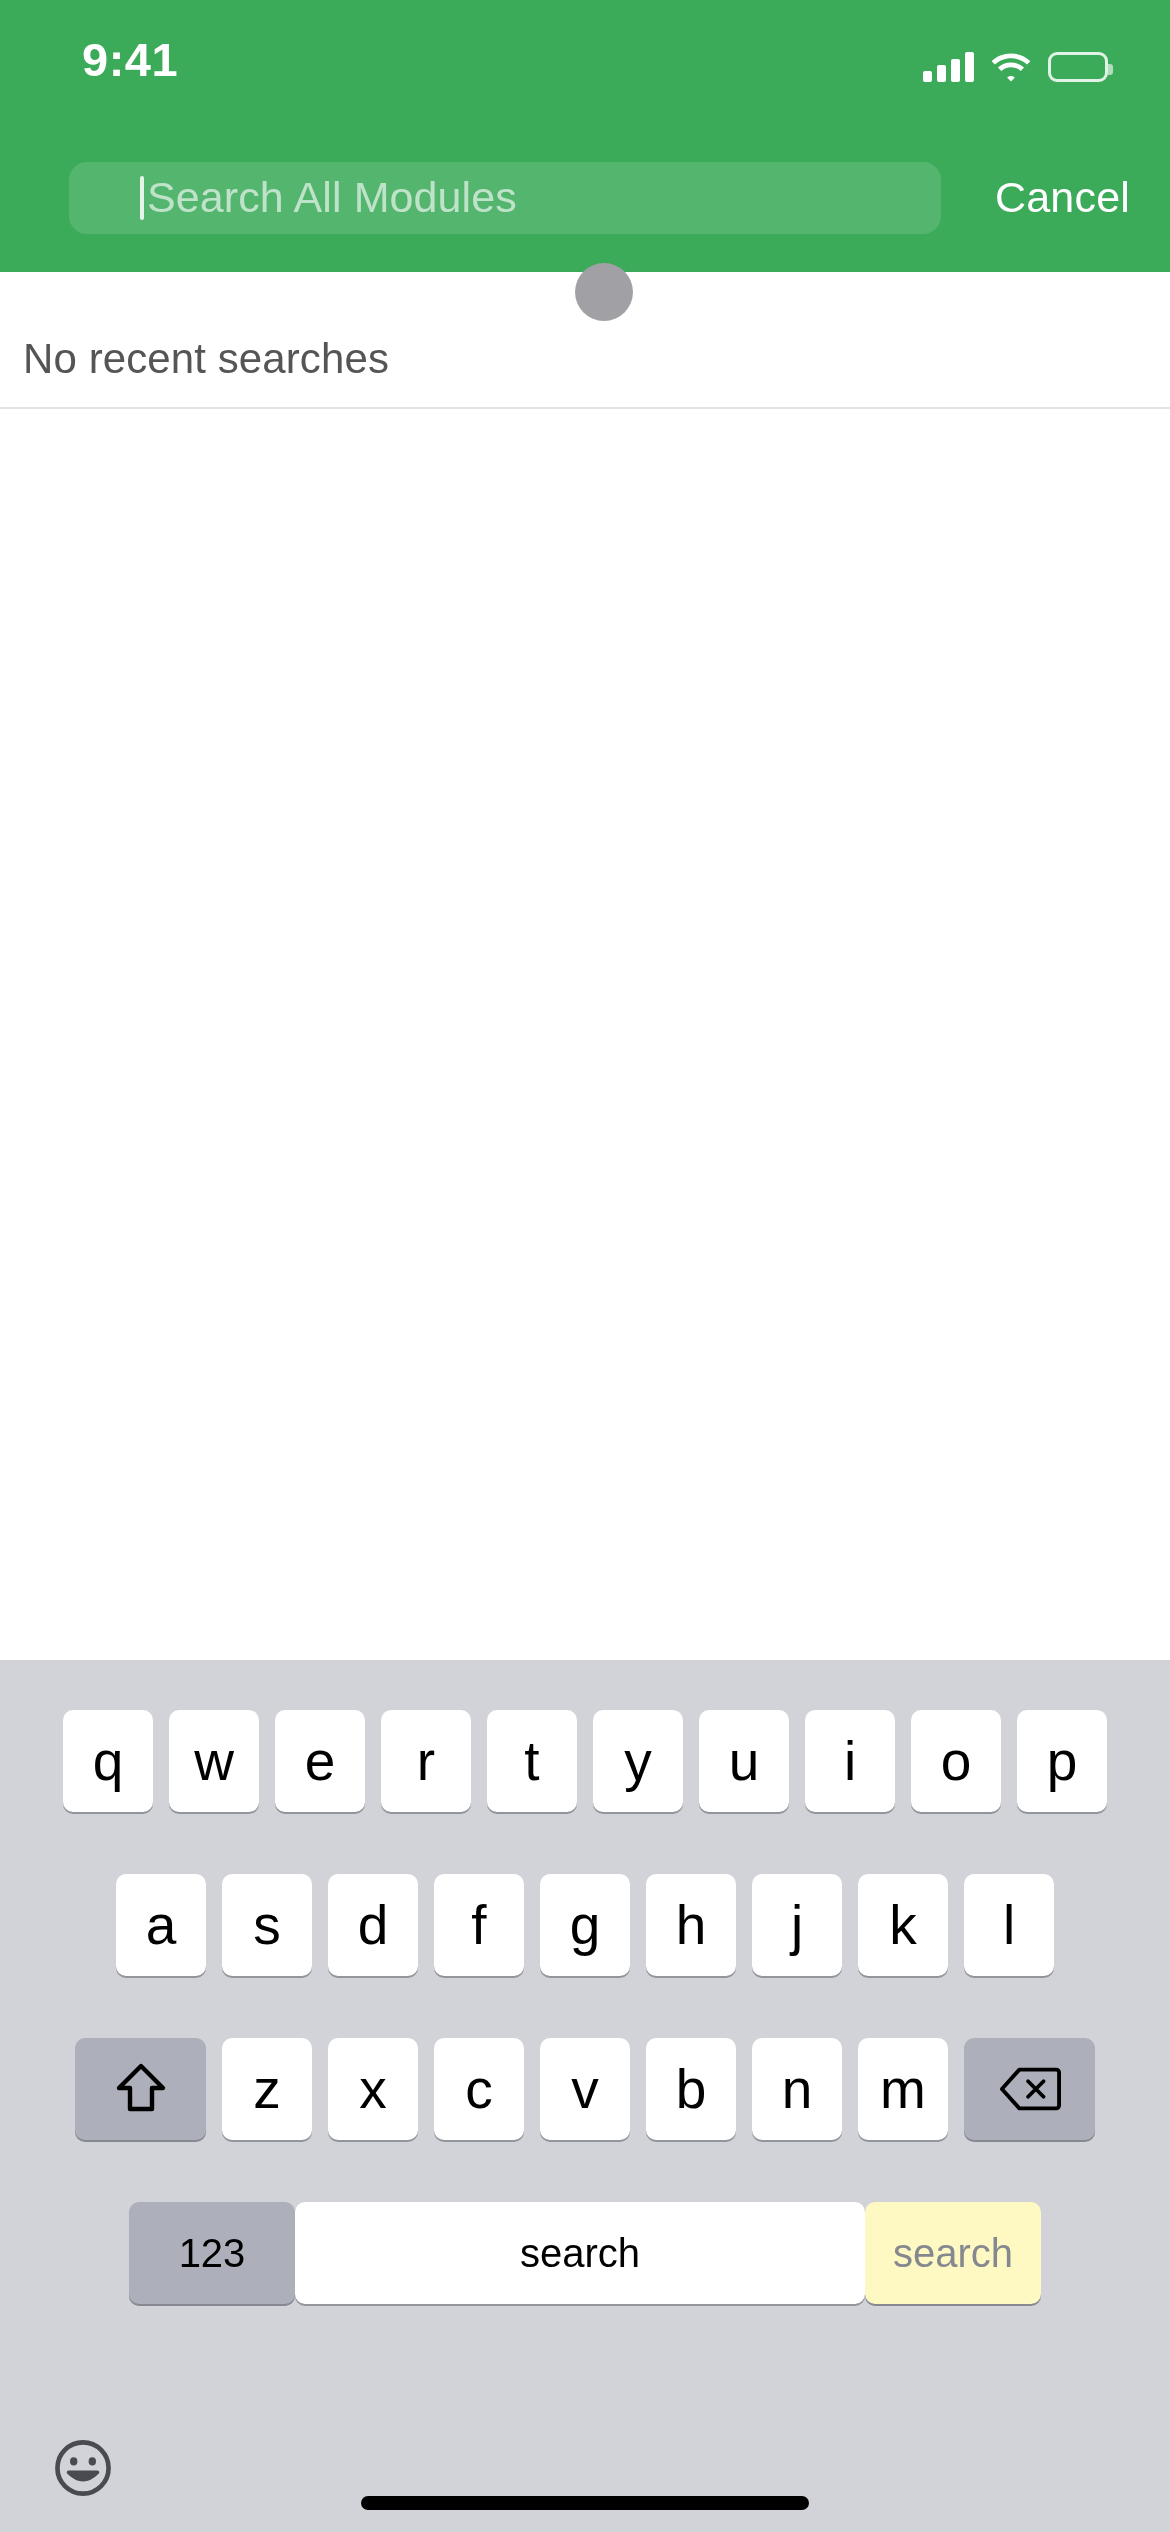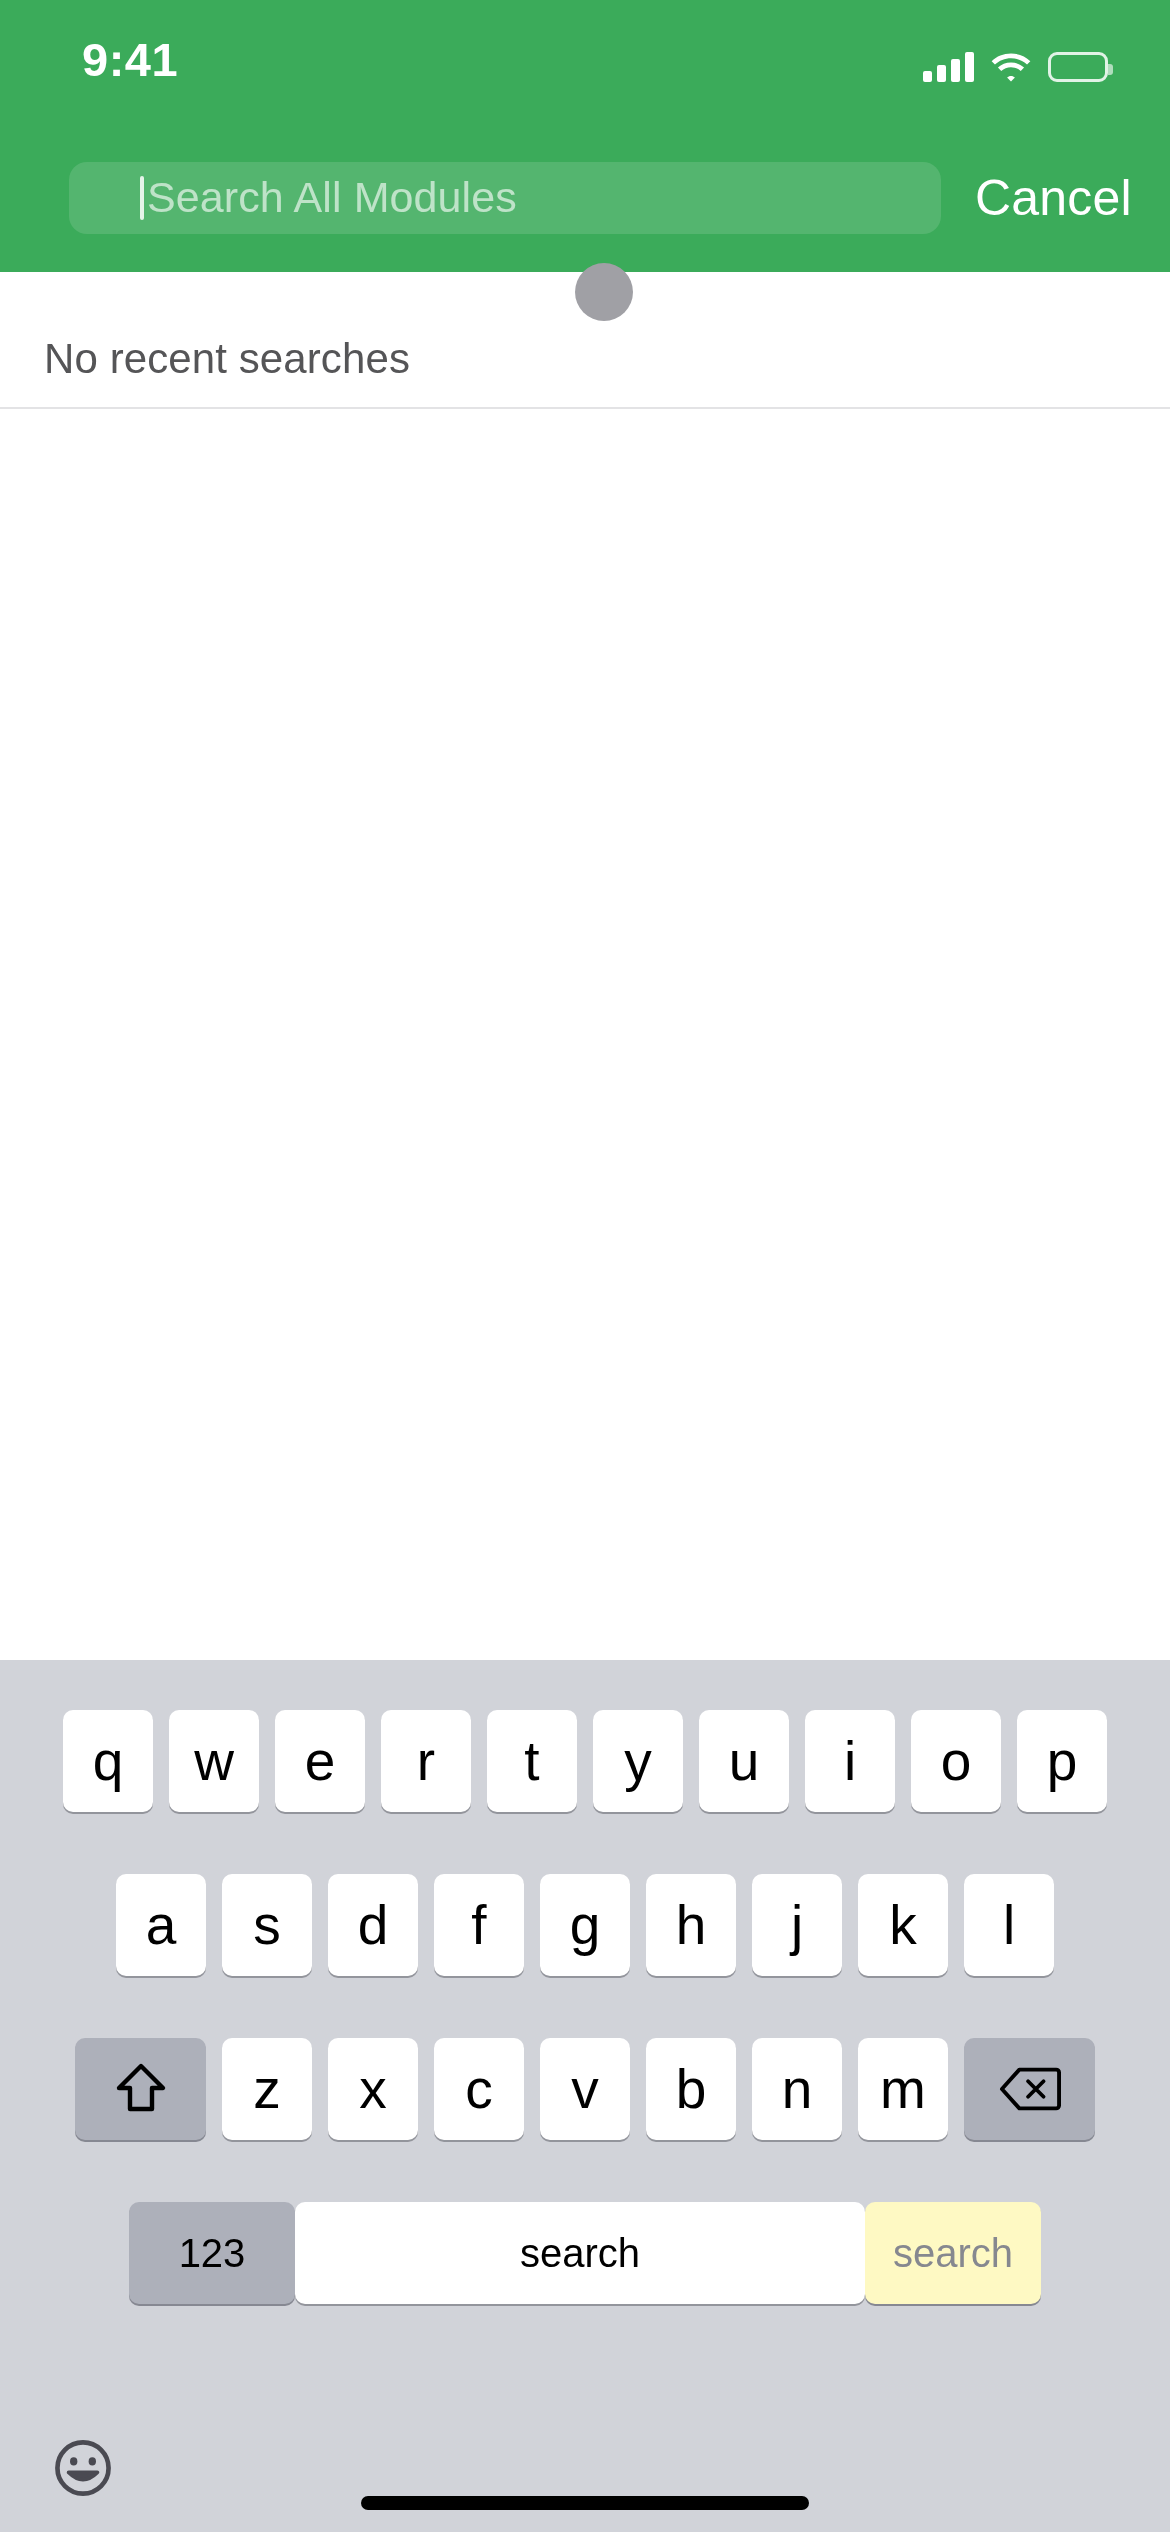--- a/index.html
+++ b/index.html
@@ -121,42 +121,42 @@
     border-radius: 2px;
   }
   .search-placeholder {
     margin-left: 78px;
     font-size: 43px;
     color: rgba(255,255,255,0.62);
     letter-spacing: 0.1px;
     white-space: nowrap;
   }
   .cancel-btn {
-    margin-left: 34px;
-    font-size: 50px;
+    margin-left: 54px;
+    font-size: 43px;
     color: #ffffff;
     letter-spacing: 0.2px;
     white-space: nowrap;
     background: none;
     border: none;
     font-family: "Liberation Sans", sans-serif;
     cursor: pointer;
   }
 
   
   .content {
     position: absolute;
     left: 0; top: 272px;
     width: 1170px;
     height: 1388px;
     background: #ffffff;
   }
   .recent-label {
     position: absolute;
-    left: 44px;
+    left: 23px;
     top: 63px;
     font-size: 42px;
     color: #555557;
     letter-spacing: 0.1px;
     text-align: right;
   }
   .divider {
     position: absolute;
     left: 0;
     top: 135px;

